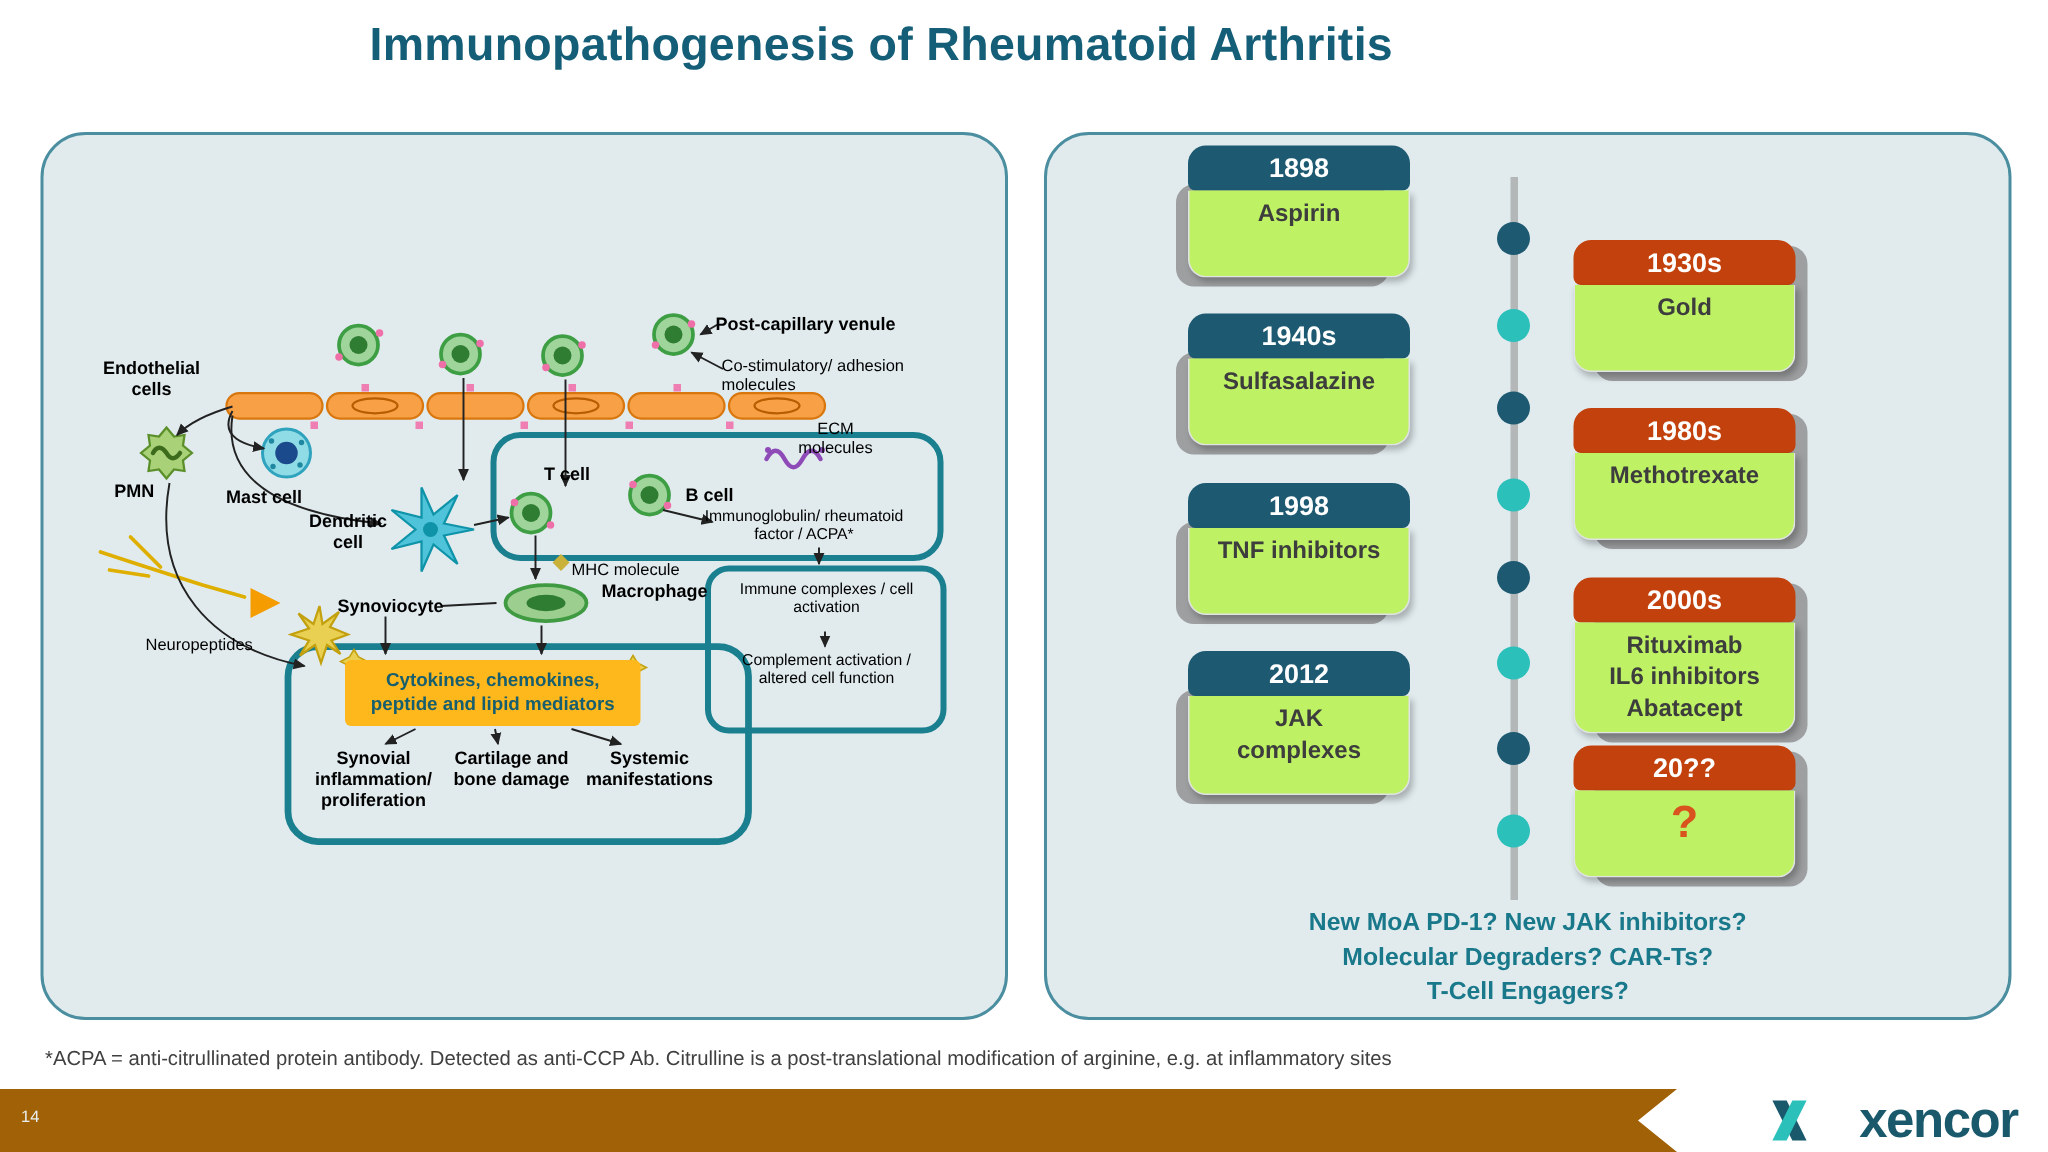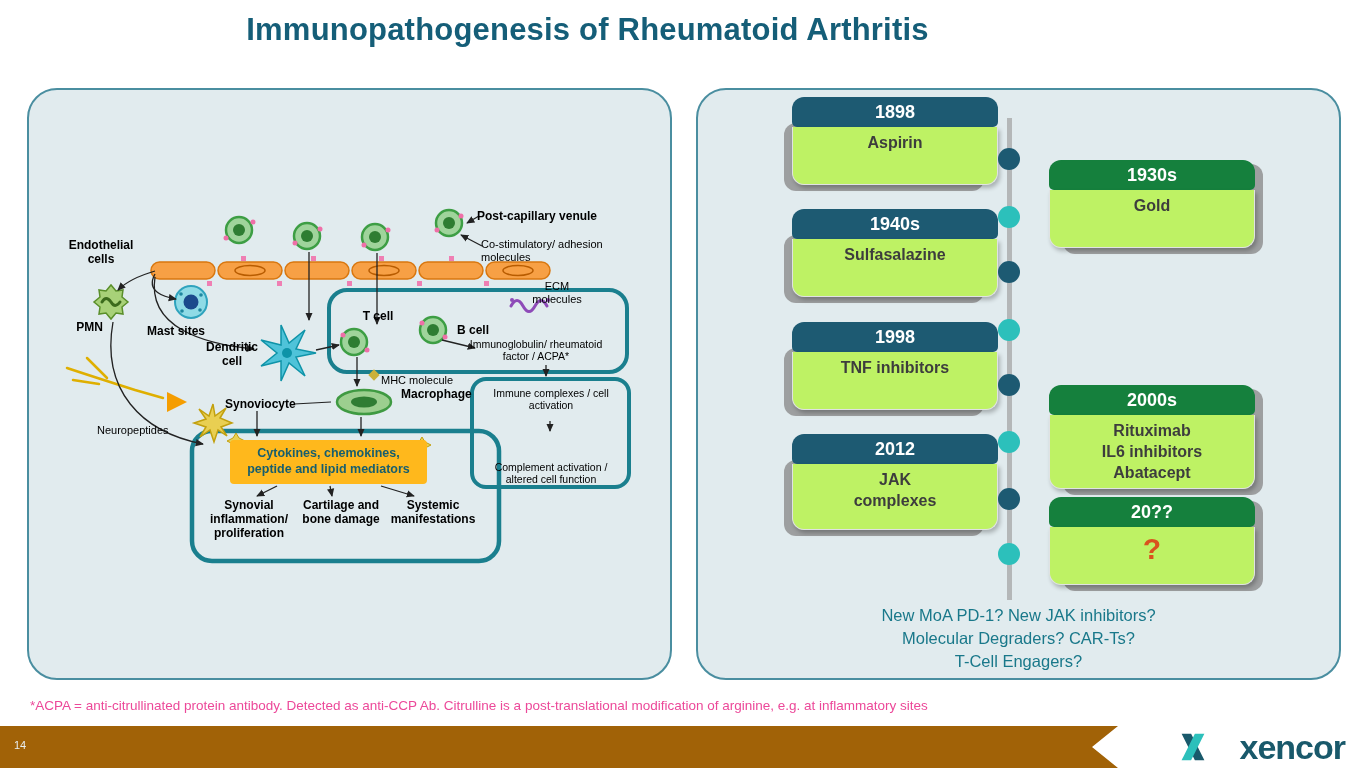--- a/index.html
+++ b/index.html
@@ -25,45 +25,45 @@
     text-align:center; font-weight:bold; font-size:12.5px; color:#175e6e; line-height:1.25; padding:0 8px; z-index:3; }
 
   #pathway-svg { position:absolute; left:0; top:0; z-index:2; }
 
   
   .tl-line { position:absolute; left:309px; top:28px; width:5px; height:482px; background:#b4b7b8; z-index:1; }
   .tl-dot { position:absolute; left:300px; width:22px; height:22px; border-radius:50%; z-index:3; }
   .tl-dot.dark { background:#1d5a72; }
   .tl-dot.cyan { background:#2cc0bb; }
 
-  .tl-entry { position:absolute; width:206px; z-index:2; }
+  .tl-entry { position:absolute; width:148px; z-index:2; }
   .tl-entry.tl-left  { left:94px; }
   .tl-entry.tl-right { left:351px; }
   .tl-entry::before { content:""; position:absolute; background:#9d9fa0; border-radius:12px; z-index:0; }
   .tl-left::before  { top:26px; left:-8px; right:14px; bottom:-6px; }
   .tl-right::before { top:4px; left:14px; right:-8px; bottom:-6px; }
 
   .tl-year { position:relative; z-index:1; height:30px; border-radius:12px 12px 5px 5px;
     display:flex; align-items:center; justify-content:center; color:#ffffff; font-weight:bold; font-size:18px; }
   .tl-year.dark { background:#1d5a72; }
-  .tl-year.cyan { background:#15803d; }
+  .tl-year.cyan { background:#c2410c; }
 
   .tl-card { position:relative; z-index:1; background:#bef264; border:1px solid #e0e2e3; border-top:none;
     border-radius:0 0 12px 12px; min-height:58px; display:flex; flex-direction:column; align-items:center;
     justify-content:flex-start; font-weight:bold; font-size:16px; color:#3d3d3d; line-height:21px;
     box-shadow:2px 3px 4px rgba(0,0,0,0.25); padding:5px 6px; text-align:center; }
   .tl-card.h2 { min-height:66px; }
   .tl-card.h3 { min-height:72px; }
   .tl-card .q { font-size:30px; color:#d9531e; line-height:34px; }
 
   .tl-future { position:absolute; top:514px; left:0; width:100%; text-align:center;
-    font-weight:normal; font-size:16.5px; color:#19788a; line-height:23px; z-index:2; }
+    font-weight:bold; font-size:16.5px; color:#19788a; line-height:23px; z-index:2; }
 
   
-  .footnote { position:absolute; left:30px; top:698px; width:1180px; font-size:13.5px; color:#ec4899; }
+  .footnote { position:absolute; left:30px; top:698px; width:1180px; font-size:13.5px; color:#404040; }
 
   .footer-bar { position:absolute; left:0; top:726px; width:1118px; height:42px; background:#a16207;
     clip-path:polygon(0 0, 100% 0, calc(100% - 26px) 50%, 100% 100%, 0 100%); }
   .page-number { position:absolute; left:14px; top:13px; color:#e9eff1; font-size:11px; }
 
   .logo { position:absolute; right:20px; top:724px; height:46px; display:flex; align-items:center; gap:7px; }
   .logo-text { font-size:34px; font-weight:bold; color:#19596b; letter-spacing:-1px;margin-left:21px; }
 </style>
 </head>
 <body>
@@ -199,32 +199,32 @@
       <path d="M301 396 L303 406"></path>
       <path d="M352 396 L385 406"></path>
     </g>
     <line x1="265" y1="314" x2="302" y2="312" stroke="#222" stroke-width="1.2"></line>
   </svg>
 
   <div class="lbl b left-al" style="left:448px; top:119px; width:175px;">Post-capillary venule</div>
   <div class="lbl left-al" style="left:452px; top:148px; width:128px;">Co-stimulatory/ adhesion molecules</div>
   <div class="lbl b" style="left:30px; top:148px; width:84px;">Endothelial cells</div>
   <div class="lbl b" style="left:38px; top:230px; width:45px;">PMN</div>
-  <div class="lbl b" style="left:112px; top:234px; width:70px;">Mast sites</div>
+  <div class="lbl b" style="left:112px; top:234px; width:70px;">Mast cell</div>
   <div class="lbl b" style="left:170px; top:250px; width:66px;">Dendritic cell</div>
   <div class="lbl b" style="left:324px; top:219px; width:50px;">T cell</div>
   <div class="lbl b" style="left:419px; top:233px; width:50px;">B cell</div>
   <div class="lbl" style="left:496px; top:190px; width:64px;">ECM molecules</div>
   <div class="lbl small" style="left:437px; top:248px; width:140px;">Immunoglobulin/ rheumatoid factor / ACPA*</div>
   <div class="lbl left-al" style="left:352px; top:284px; width:90px;">MHC molecule</div>
   <div class="lbl b left-al" style="left:372px; top:297px; width:95px;">Macrophage</div>
   <div class="lbl b left-al" style="left:196px; top:307px; width:95px;">Synoviocyte</div>
   <div class="lbl left-al" style="left:68px; top:334px; width:95px;">Neuropeptides</div>
   <div class="lbl small" style="left:450px; top:297px; width:144px;">Immune complexes / cell activation</div>
-  <div class="lbl small" style="left:450px; top:344px; width:144px;margin-top:27px;">Complement activation / altered cell function</div>
+  <div class="lbl small" style="left:450px; top:344px; width:144px;">Complement activation / altered cell function</div>
 
   <div id="cytokines-box">Cytokines, chemokines, peptide and lipid mediators</div>
 
   <div class="lbl b" style="left:176px; top:408px; width:88px;">Synovial inflammation/ proliferation</div>
   <div class="lbl b" style="left:272px; top:408px; width:80px;">Cartilage and bone damage</div>
   <div class="lbl b" style="left:352px; top:408px; width:104px;">Systemic manifestations</div>
 </div>
 
 <div class="panel" id="right-panel">
   <div class="tl-line"></div>
@@ -252,20 +252,26 @@
     </div>
   </div>
 
   <div class="tl-entry tl-left" style="top:119px;">
     <div class="tl-year dark">1940s</div>
     <div class="tl-card">
       <div>Sulfasalazine</div>
     </div>
   </div>
 
+  <div class="tl-entry tl-right" style="top:182px;">
+    <div class="tl-year cyan">1980s</div>
+    <div class="tl-card">
+      <div>Methotrexate</div>
+    </div>
+  </div>
 
   <div class="tl-entry tl-left" style="top:232px;">
     <div class="tl-year dark">1998</div>
     <div class="tl-card">
       <div>TNF inhibitors</div>
     </div>
   </div>
 
   <div class="tl-entry tl-right" style="top:295px;">
     <div class="tl-year cyan">2000s</div>

